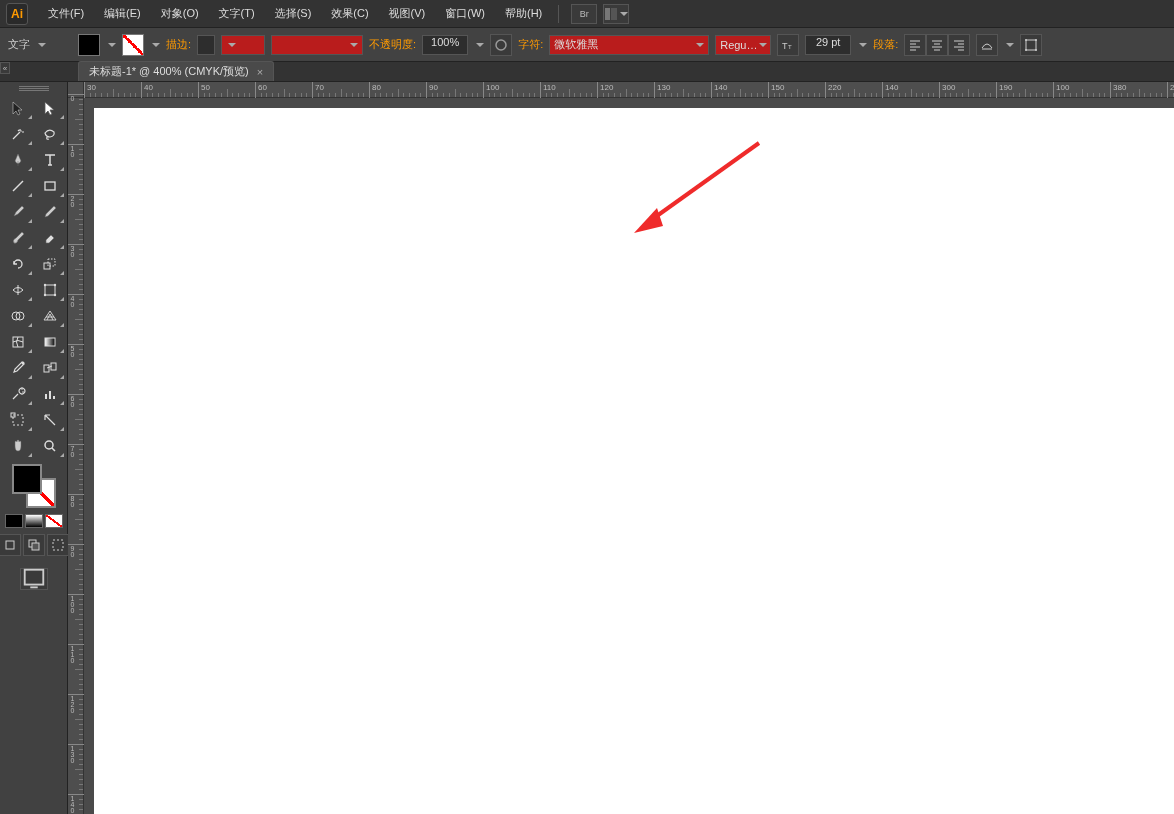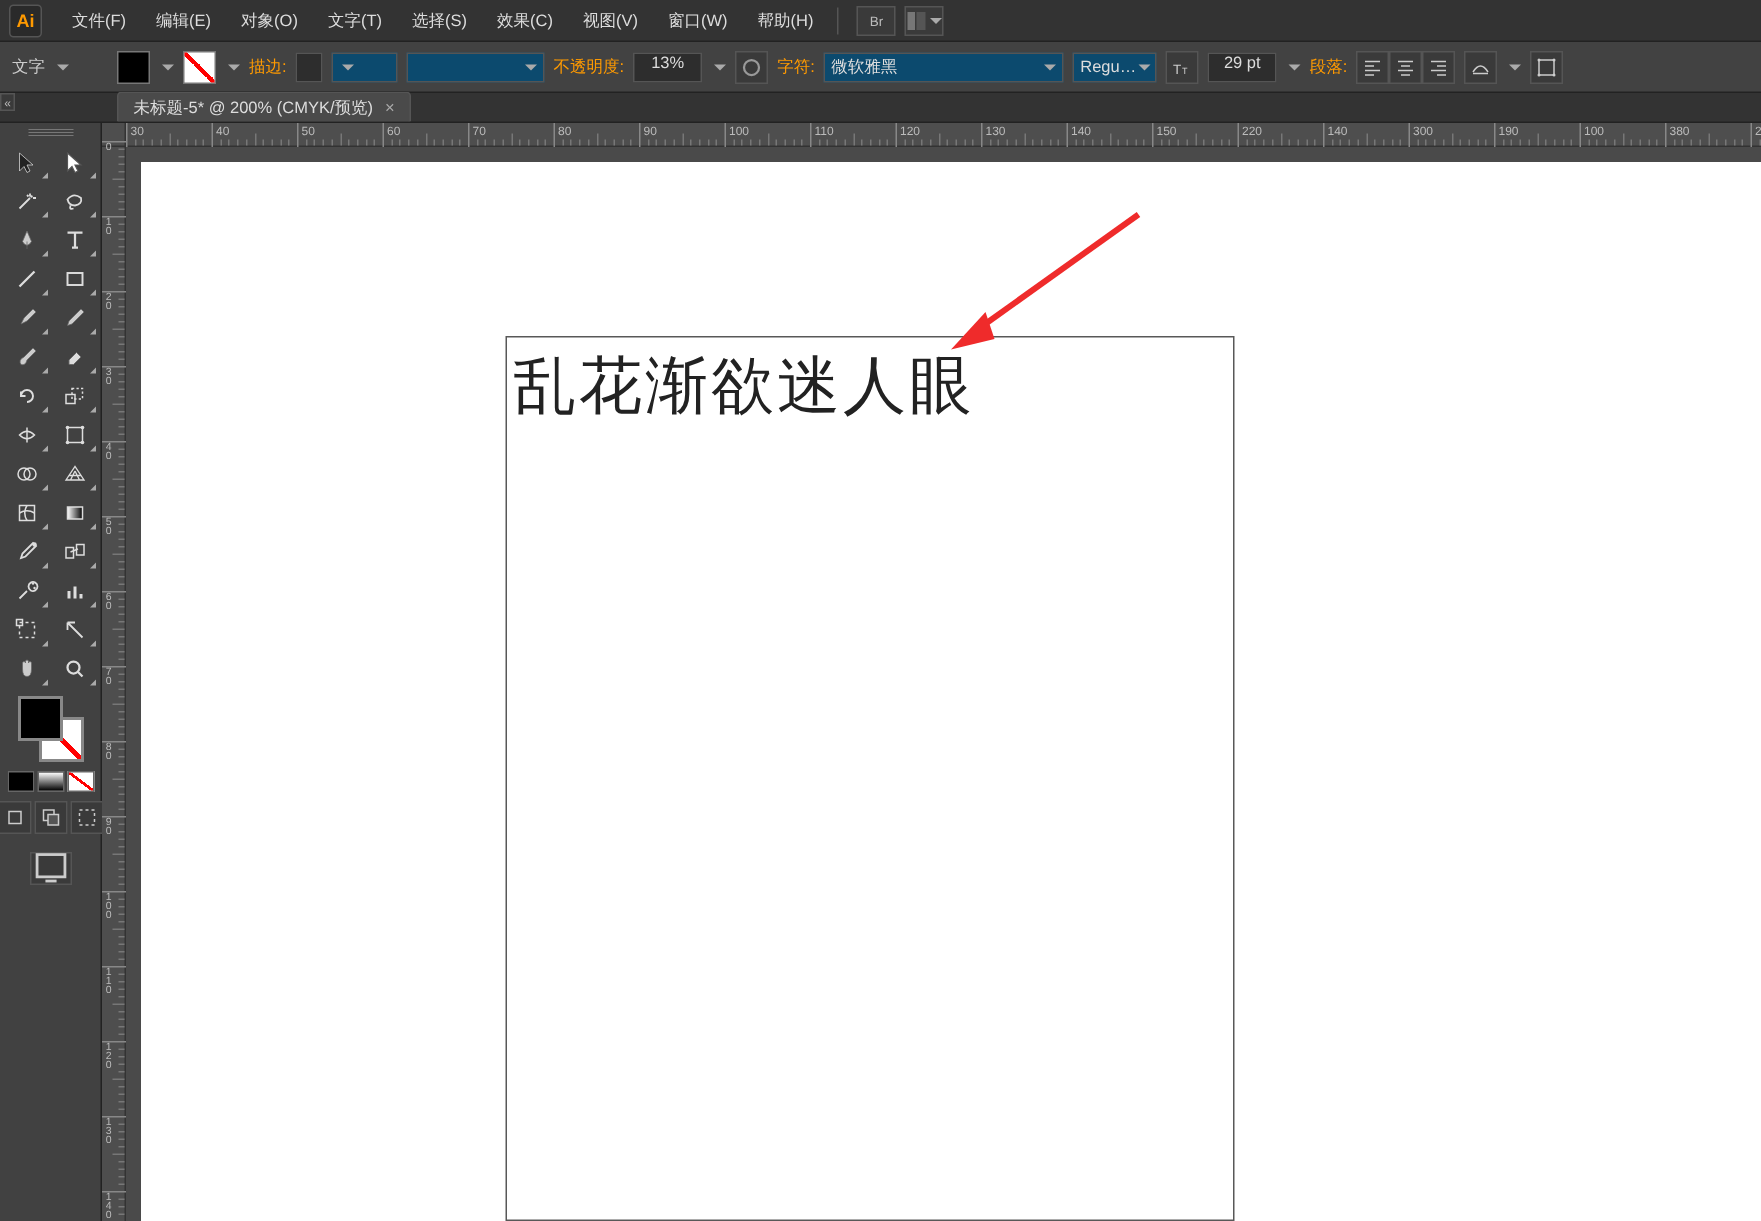--- a/index.html
+++ b/index.html
@@ -90,21 +90,21 @@
   .num-field {
     width: 42px; height: 20px;
     background: #2d2d2d;
     border: 1px solid #555;
     color: #ddd;
     font-size: 11px;
     text-align: center;
   }
   .sel-field {
     height: 20px;
-    background: #0c4a6e;
+    background: #b91c1c;
     border: 1px solid #555;
     color: #ddd;
     font-size: 11px;
     padding: 0 4px;
     display: flex; align-items: center;
   }
   .icon-btn {
     width: 22px; height: 22px;
     border: 1px solid #555;
     background: #3a3a3a;
@@ -352,21 +352,21 @@
   <span class="opt-dd"></span>
   <span class="opt-label-orange">描边:</span>
   <div class="num-field" style="width:18px"></div>
   <div class="sel-field" style="width:44px">
       <span class="opt-dd"></span>
     </div>
   <div class="sel-field" style="width:92px">
       <span class="opt-dd" style="margin-left:auto"></span>
     </div>
   <span class="opt-label-orange">不透明度:</span>
-  <div class="num-field" style="width:46px">13%</div>
+  <div class="num-field" style="width:46px">100%</div>
   <span class="opt-dd"></span>
   <div class="icon-btn">
     <svg viewBox="0 0 14 14">
         <circle cx="7" cy="7" r="5" fill="none" stroke="#999" stroke-width="1.5"></circle>
       </svg>
   </div>
   <span class="opt-label-orange">字符:</span>
   <div class="sel-field" style="width:160px">
     <span>微软雅黑</span>
     <span class="opt-dd" style="margin-left:auto"></span>
@@ -425,21 +425,21 @@
         <circle cx="2" cy="12" r="1" fill="#ccc"></circle>
         <circle cx="12" cy="12" r="1" fill="#ccc"></circle>
       </svg>
     </div>
 </div>
 
 <div class="panel-strip">«</div>
 
 <div class="tabbar">
   <div class="doc-tab">
-    <span>未标题-5* @ 200% (CMYK/预览)</span>
+    <span>未标题-1* @ 400% (CMYK/预览)</span>
     <span class="close-x">×</span>
   </div>
 </div>
 
 <div class="ruler-corner"></div>
 
 <div class="hruler" id="hruler">
     <div class="tick" style="left: 0px;">
       <span>30</span>
     </div>
@@ -1244,22 +1244,19 @@
       <div class="tick" style="top: 696px;">
         <span>140</span>
       </div>
       <div style="position: absolute; border-top: 1px solid rgb(119, 119, 119); width: 4px; right: 0px; top: 701px;"></div>
       <div style="position: absolute; border-top: 1px solid rgb(119, 119, 119); width: 4px; right: 0px; top: 706px;"></div>
       <div style="position: absolute; border-top: 1px solid rgb(119, 119, 119); width: 4px; right: 0px; top: 711px;"></div>
     </div>
 
   <div class="canvas-area">
     <div class="pasteboard">
-      <div class="text-frame">
-        <div class="cjk-text">乱花渐欲迷人眼</div>
-      </div>
       <svg class="arrow" viewBox="0 0 140 100">
         <line x1="130" y1="5" x2="18" y2="85" stroke="#ef2b2b" stroke-width="4"></line>
         <polygon points="5,95 28,70 34,88" fill="#ef2b2b"></polygon>
       </svg>
     </div>
   </div>
 </div>
 
 </body></html>

